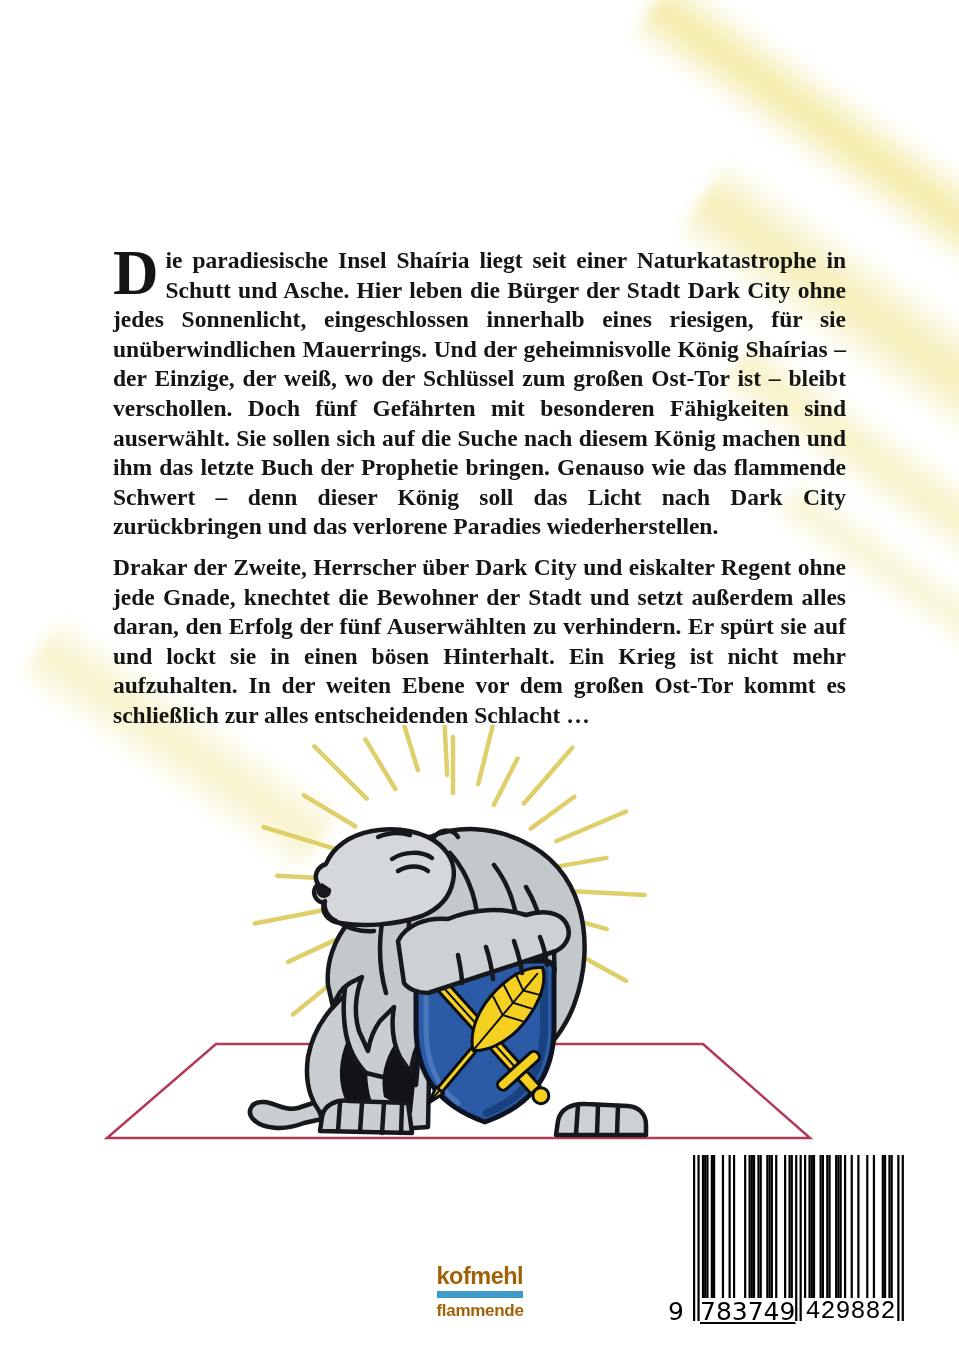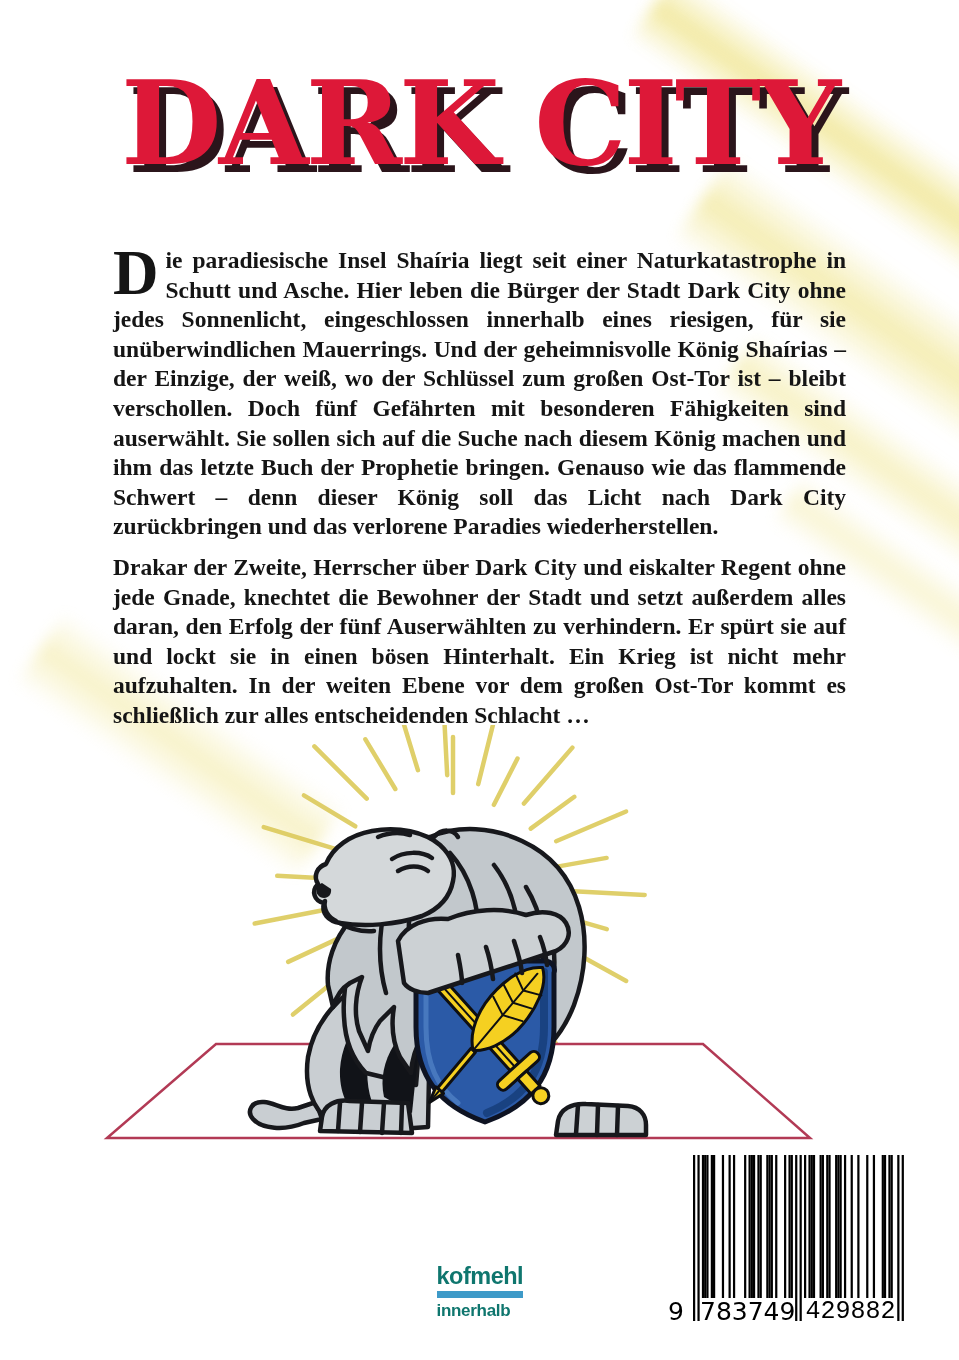--- a/index.html
+++ b/index.html
@@ -46,44 +46,43 @@
   .emblem{position:absolute;left:78px;top:725px;width:762px;height:428px;z-index:2;}
   
   .barcode{position:absolute;left:663px;top:1155px;width:250px;height:180px;z-index:4;}
   .barcode svg{position:absolute;left:30px;top:0;}
   .bc-digit{
     position:absolute;top:143px;height:27px;background:#fff;
     font-family:"DejaVu Sans",sans-serif;font-size:25px;line-height:27px;
     color:#000;text-align:center;
   }
   .bc-d1{left:0px;width:26px;background:transparent;}
-  .bc-d2{left:37px;width:93px;}
+  .bc-d2{left:37px;width:93px;text-decoration:underline;}
   .bc-d3{left:141px;width:93px;font-family:Liberation Mono, monospace;}
   
   .publisher{
     position:absolute;left:50%;top:1264px;transform:translateX(-50%);
-    width:86px;z-index:4;color:#0f766e;
+    width:86px;z-index:4;color:#a16207;
     font-family:"Liberation Sans",sans-serif;font-weight:bold;
   }
   .publisher .name{font-size:23.5px;line-height:24px;letter-spacing:-0.5px;}
   .publisher .bar{height:7px;background:#3e9ac8;margin:3px 0 4px 0;}
   .publisher .tagline{font-size:17px;line-height:18px;letter-spacing:-0.3px;}
 </style>
 </head>
 <body>
 
 <div class="page">
 
   <div class="streak s1"></div>
   <div class="streak s2"></div>
   <div class="streak s3"></div>
   <div class="streak s4"></div>
   <div class="streak s5"></div>
 
-  <div class="title">DARK CITY</div>
 
   <div class="synopsis">
     <p><span class="dropcap">D</span><span>ie paradiesische Insel Shaíria liegt seit einer Naturkatastrophe in Schutt und Asche. Hier leben die Bürger der Stadt Dark City ohne jedes Sonnenlicht, eingeschlossen innerhalb eines riesigen, für sie unüberwindlichen Mauerrings. Und der geheimnisvolle König Shaírias – der Einzige, der weiß, wo der Schlüssel zum großen Ost-Tor ist – bleibt verschollen. Doch fünf Gefährten mit besonderen Fähigkeiten sind auserwählt. Sie sollen sich auf die Suche nach diesem König machen und ihm das letzte Buch der Prophetie bringen. Genauso wie das flammende Schwert – denn dieser König soll das Licht nach Dark City zurückbringen und das verlorene Paradies wiederherstellen.</span></p>
     <p><span>Drakar der Zweite, Herrscher über Dark City und eiskalter Regent ohne jede Gnade, knechtet die Bewohner der Stadt und setzt außerdem alles daran, den Erfolg der fünf Auserwählten zu verhindern. Er spürt sie auf und lockt sie in einen bösen Hinterhalt. Ein Krieg ist nicht mehr aufzuhalten. In der weiten Ebene vor dem großen Ost-Tor kommt es schließlich zur alles entscheidenden Schlacht …</span></p>
   </div>
 
   <svg class="emblem" viewBox="0 0 762 428" xmlns="http://www.w3.org/2000/svg">
 
     <g id="sunburst" stroke="#ddcb5e" stroke-width="4.5" stroke-linecap="round" opacity="0.92">
         <line x1="375.0" y1="68.0" x2="375.0" y2="12.0"></line>
@@ -230,16 +229,16 @@
         <rect x="208.68" y="0" width="2.22" height="166" fill="#000"></rect>
       </svg>
     <span class="bc-digit bc-d1">9</span>
     <span class="bc-digit bc-d2">783749</span>
     <span class="bc-digit bc-d3">429882</span>
   </div>
 
   <div class="publisher">
     <div class="name">kofmehl</div>
     <div class="bar"></div>
-    <div class="tagline">innerhalb</div>
+    <div class="tagline">flammende</div>
   </div>
 
 </div>
 
 </body></html>

